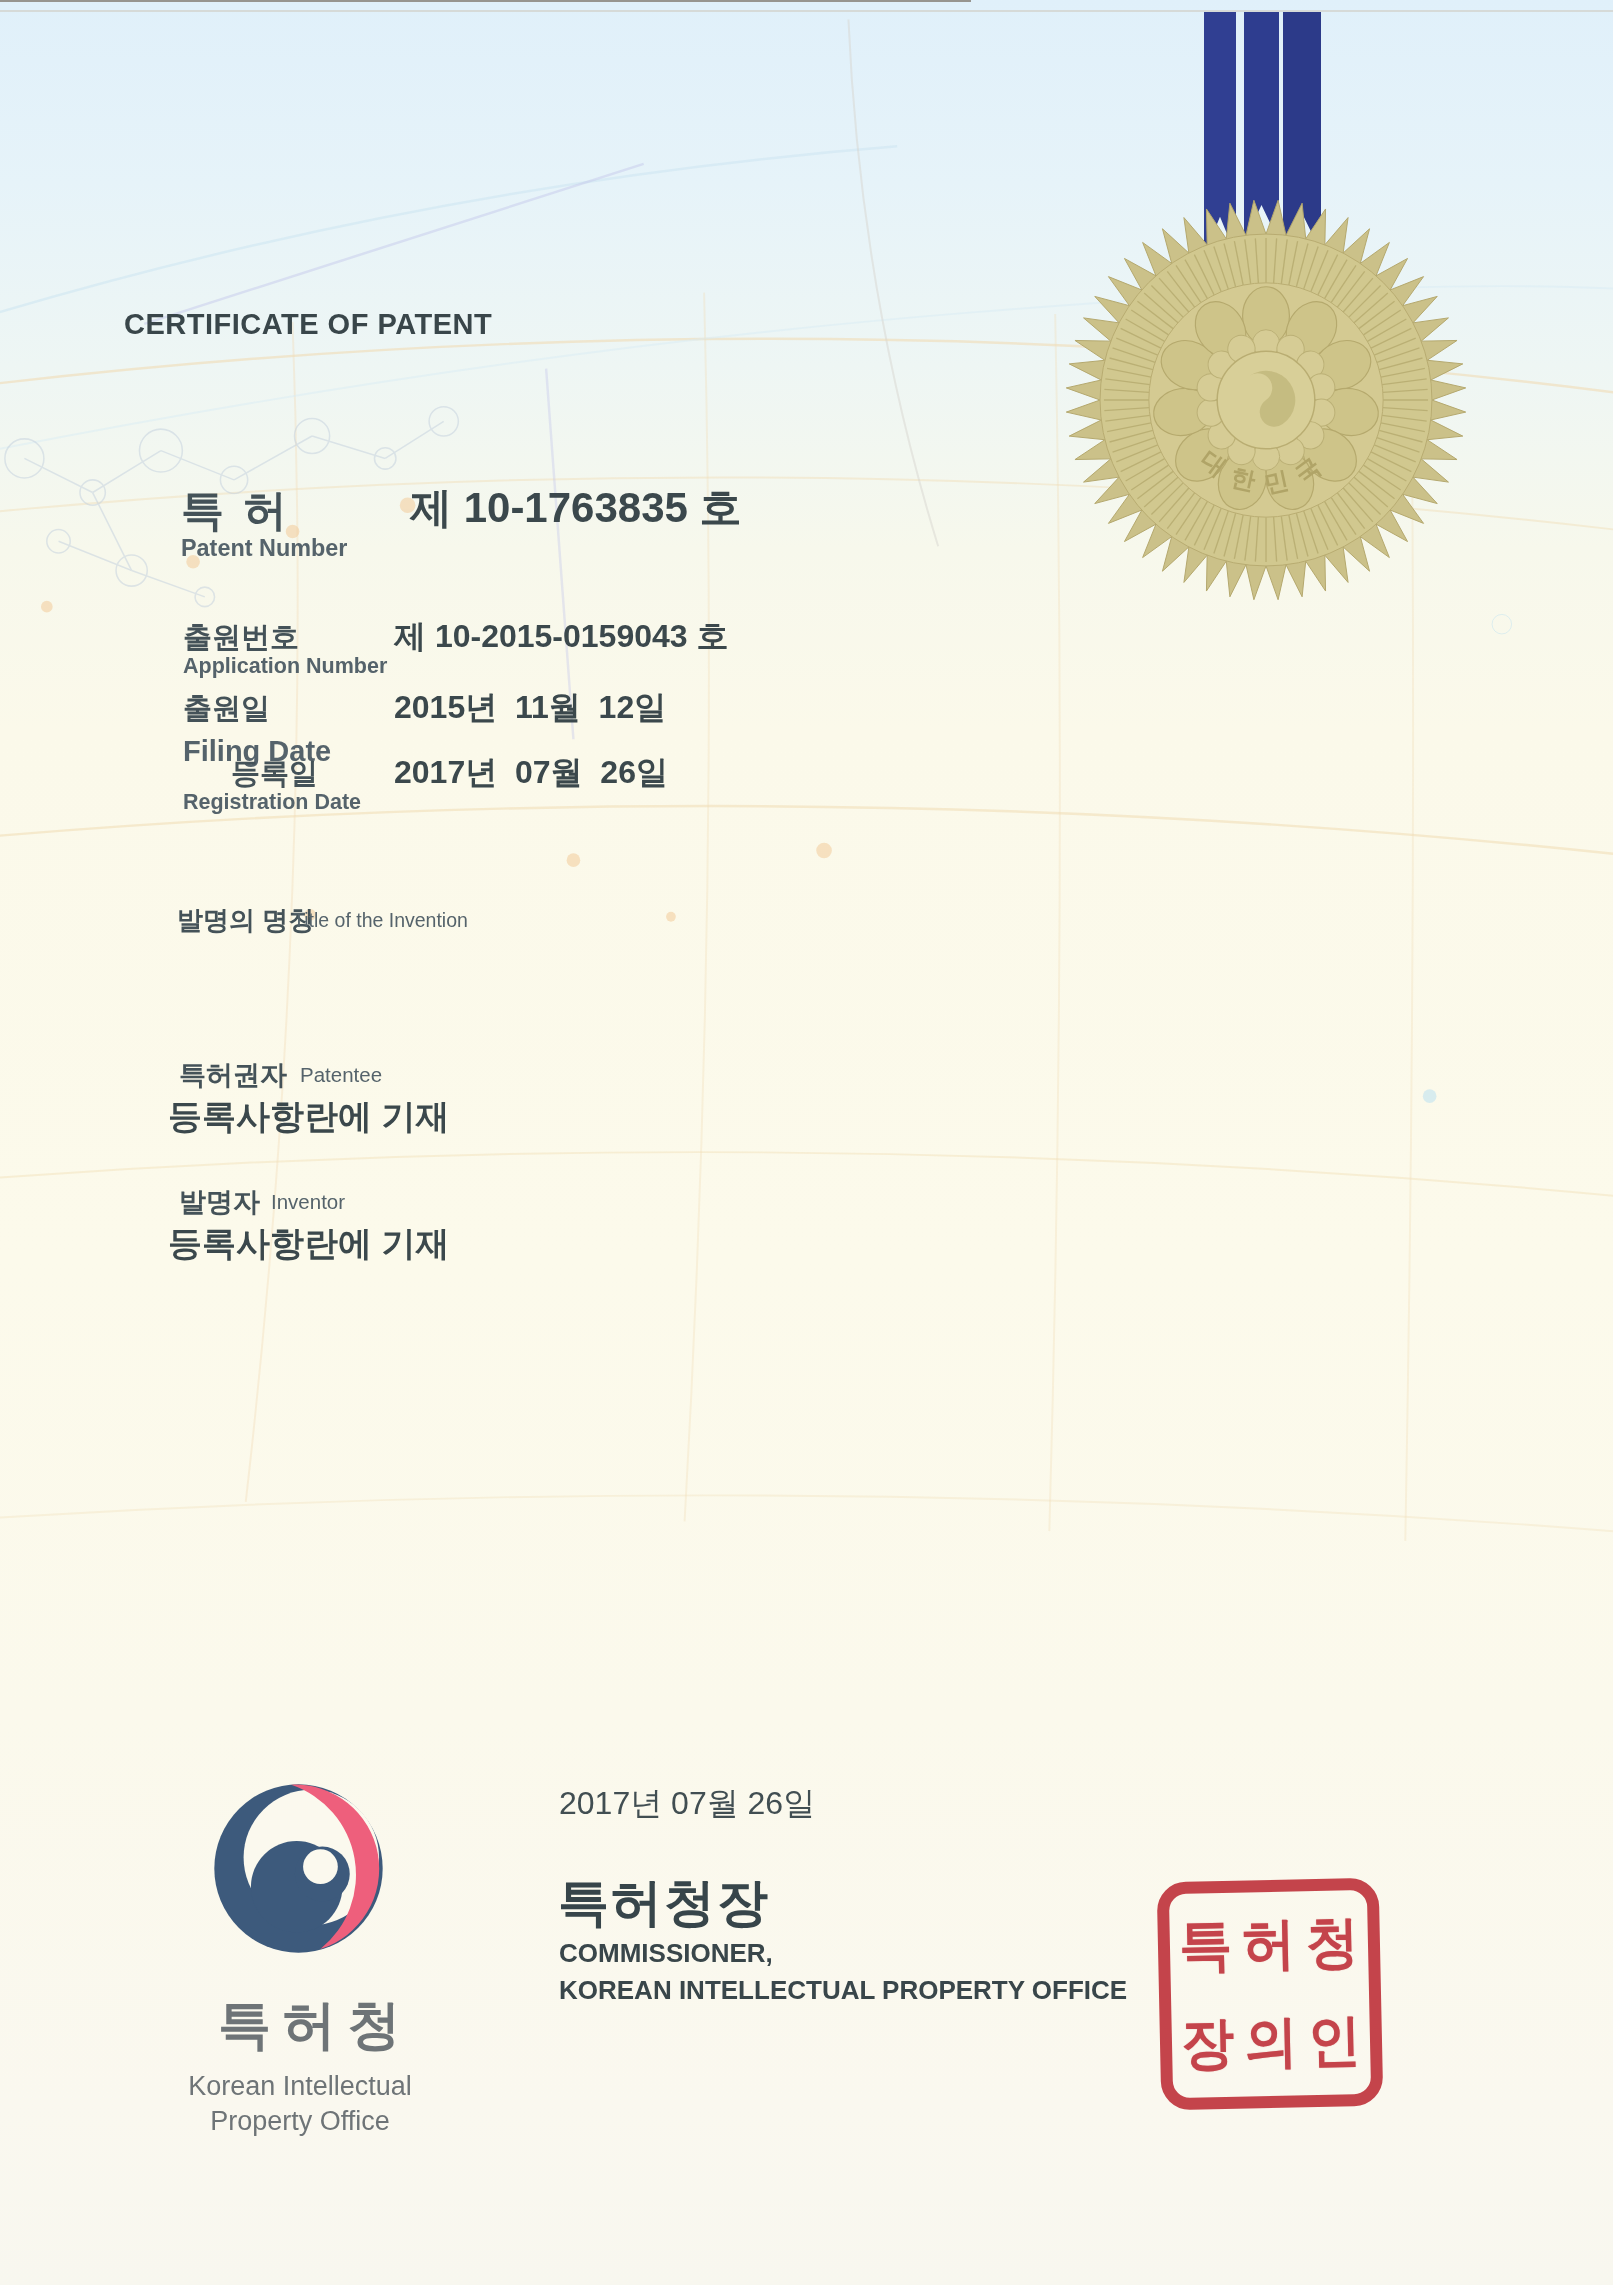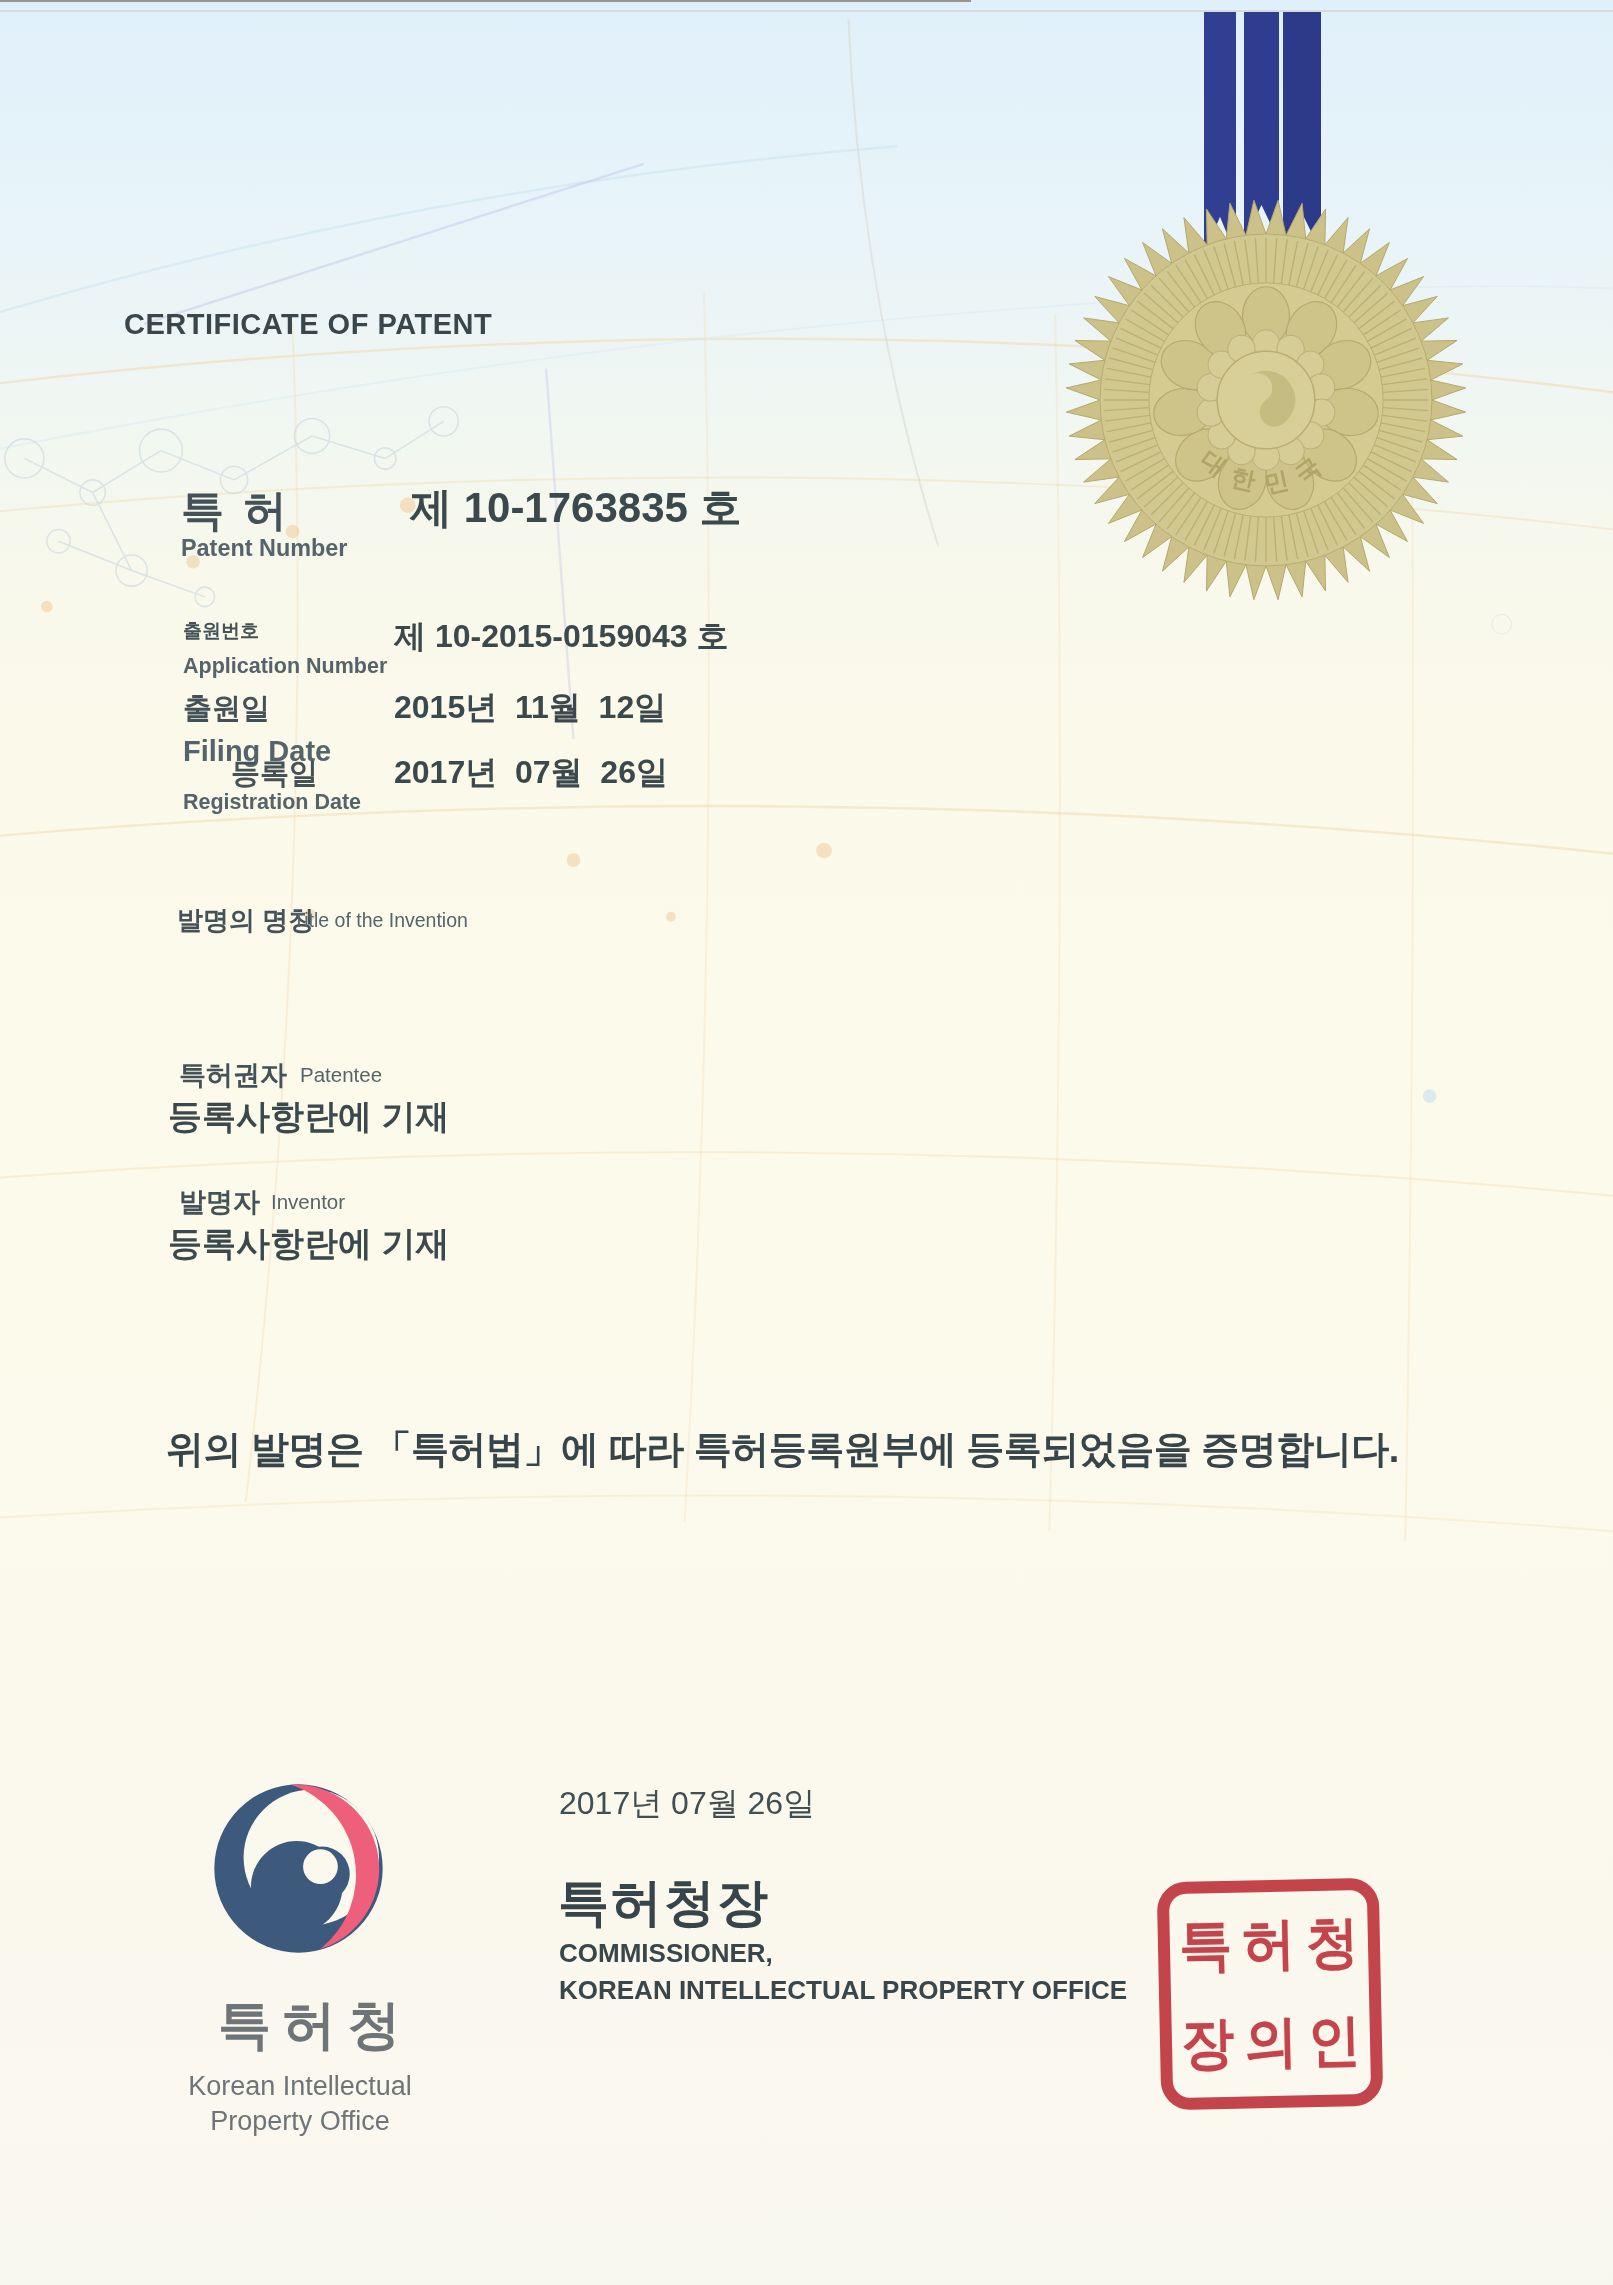--- a/index.html
+++ b/index.html
@@ -26,21 +26,21 @@
 
   
   .lab-ko{color:#445258;font-weight:700;}
   .lab-en{color:#55636b;font-weight:600;}
   .val{color:#3b484c;font-weight:700;}
 
   .f-pat-ko{left:181px;top:482px;font-size:43px;letter-spacing:3.9px;}
   .f-pat-en{left:181px;top:535px;font-size:23.4px;}
   .f-pat-val{left:410px;top:480px;font-size:42px;text-align:right;}
 
-  .f-app-ko{left:183px;top:618px;font-size:19px;}
+  .f-app-ko{left:183px;top:618px;font-size:29px;}
   .f-app-en{left:183px;top:654px;font-size:21.5px;}
   .f-app-val{left:394px;top:615px;font-size:32px;}
 
   .f-fil-ko{left:183px;top:689px;font-size:29px;}
   .f-fil-en{left:183px;top:735px;font-size:29px;}
   .f-fil-val{left:394px;top:686px;font-size:32px;}
 
   .f-reg-ko{left:183px;top:754px;font-size:29px;margin-left:48px;}
   .f-reg-en{left:183px;top:790px;font-size:21.5px;}
   .f-reg-val{left:394px;top:751px;font-size:32px;}
@@ -314,21 +314,20 @@
   <div class="abs lab-en inv-en">Title of the Invention</div>
 
   <div class="abs lab-ko ptee-ko">특허권자</div>
   <div class="abs lab-en ptee-en">Patentee</div>
   <div class="abs val ptee-val">등록사항란에 기재</div>
 
   <div class="abs lab-ko invr-ko">발명자</div>
   <div class="abs lab-en invr-en">Inventor</div>
   <div class="abs val invr-val">등록사항란에 기재</div>
 
-  <div class="abs stmt-ko">위의 발명은 「특허법」에 따라 특허등록원부에 등록되었음을 증명합니다.</div>
 
   <div class="abs iss-date">2017년 07월 26일</div>
   <div class="sig-line"></div>
   <div class="abs signer-ko">특허청장</div>
   <div class="abs signer-en1">COMMISSIONER,</div>
   <div class="abs signer-en2">KOREAN INTELLECTUAL PROPERTY OFFICE</div>
 
   <div class="seal">
     <span>특</span>
     <span>허</span>

